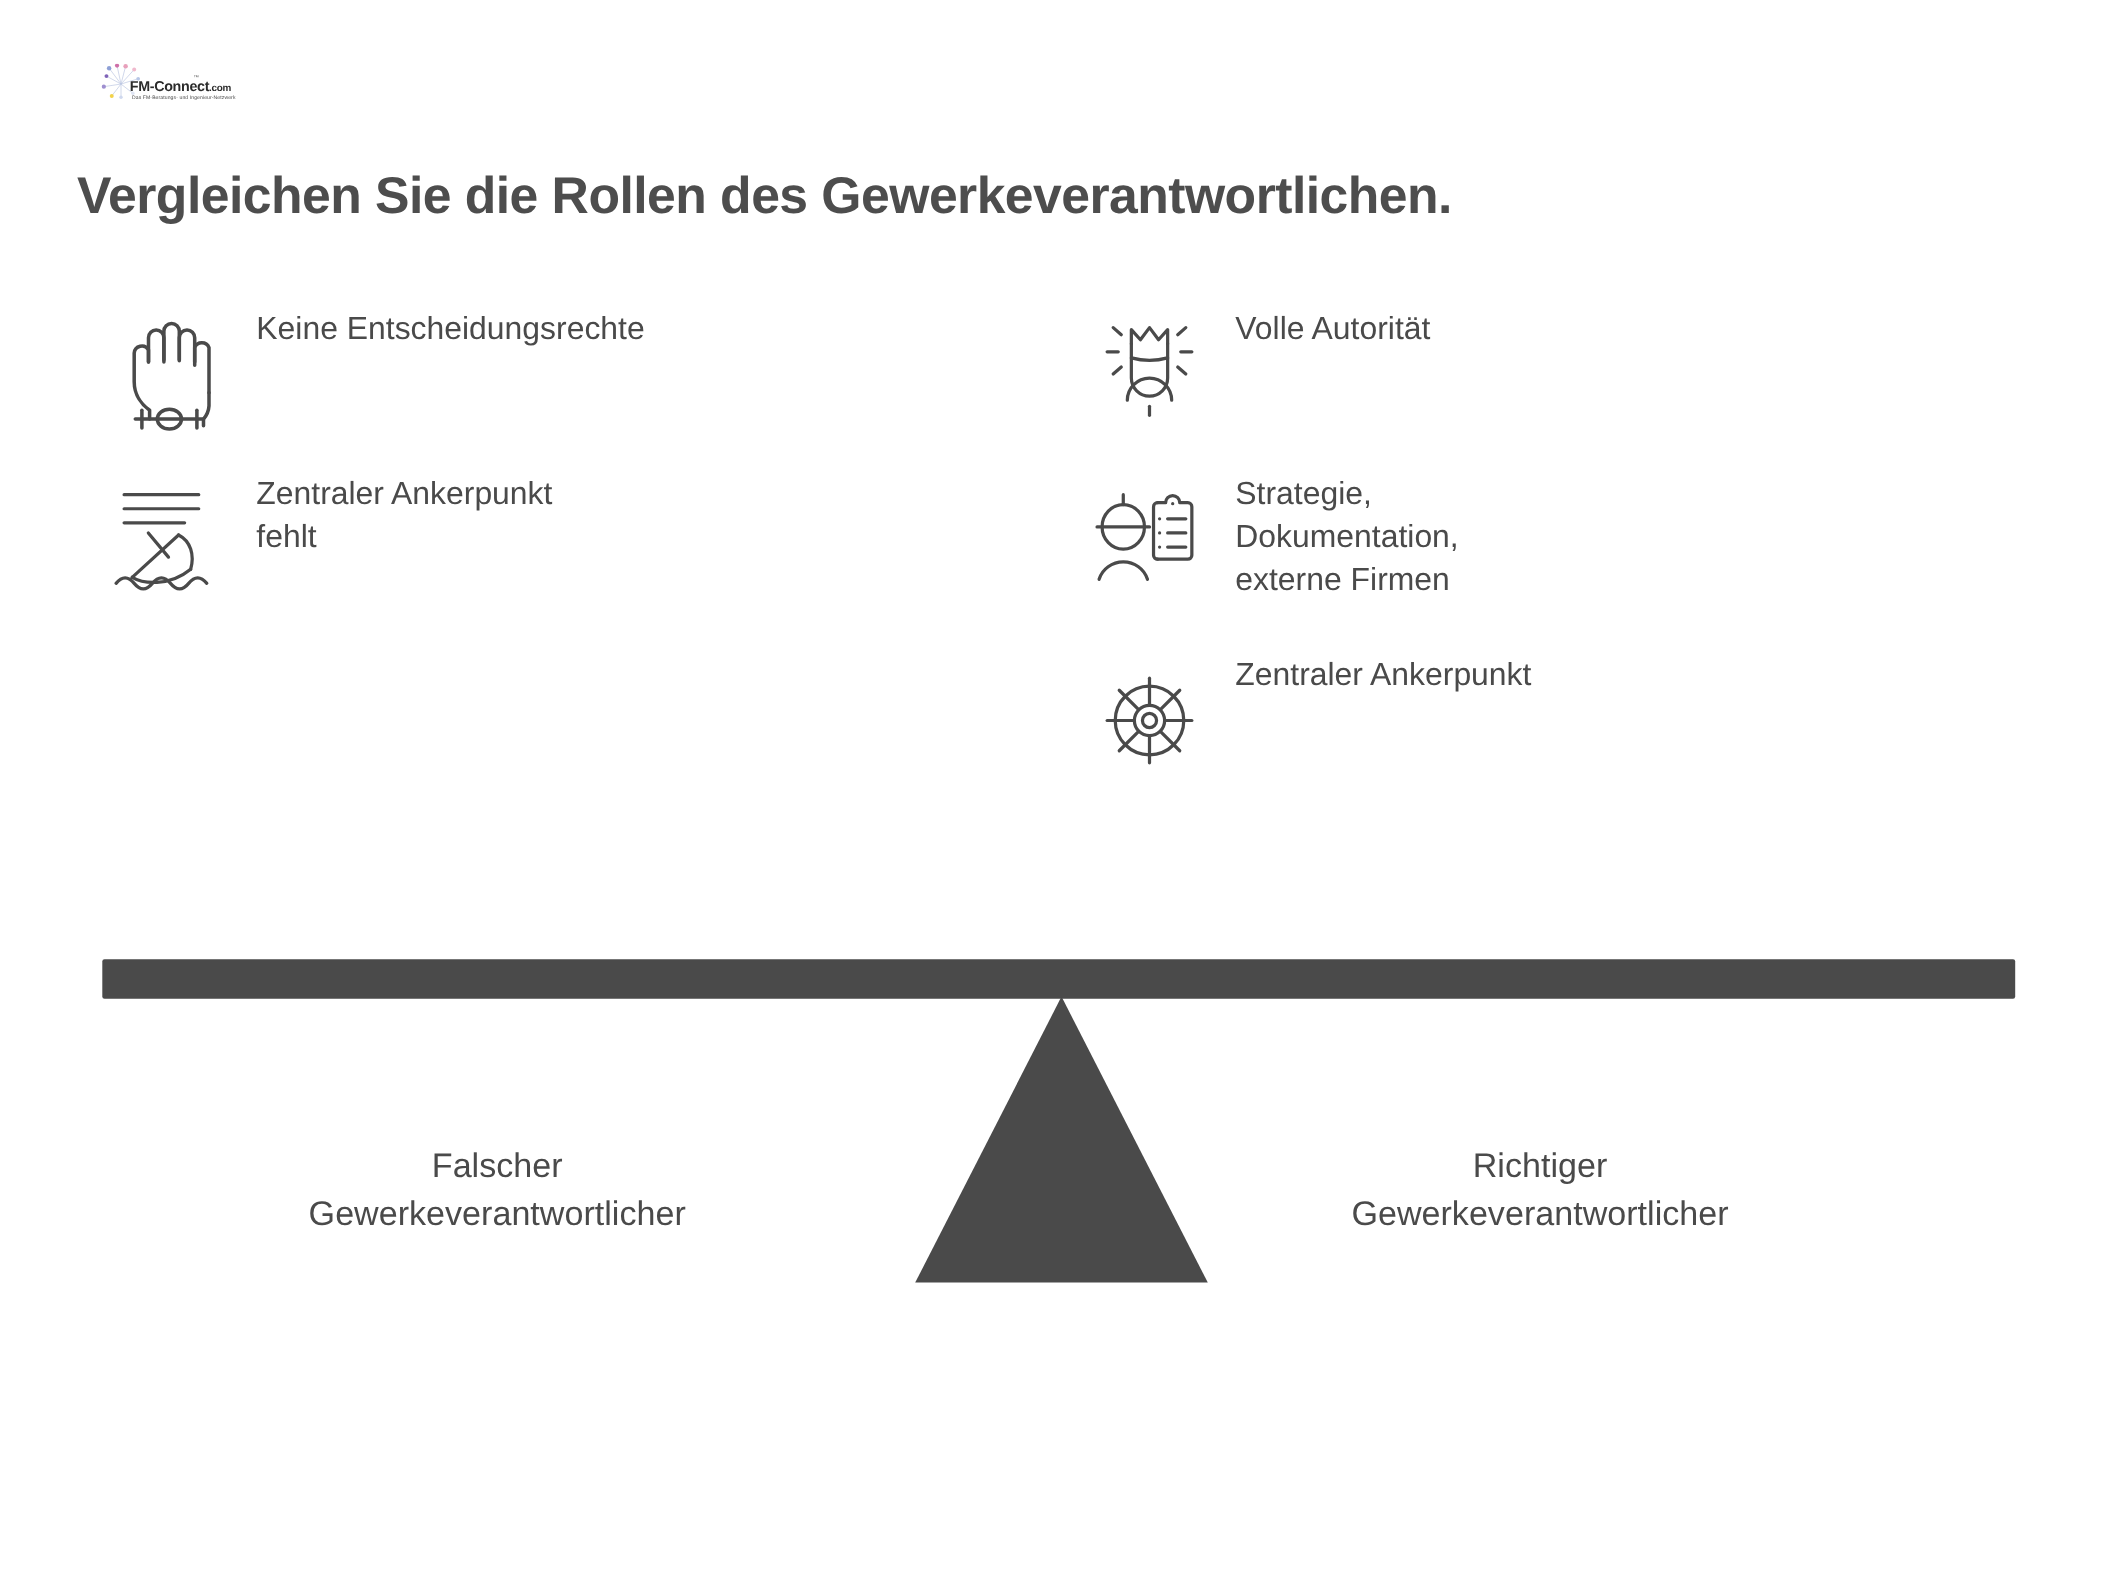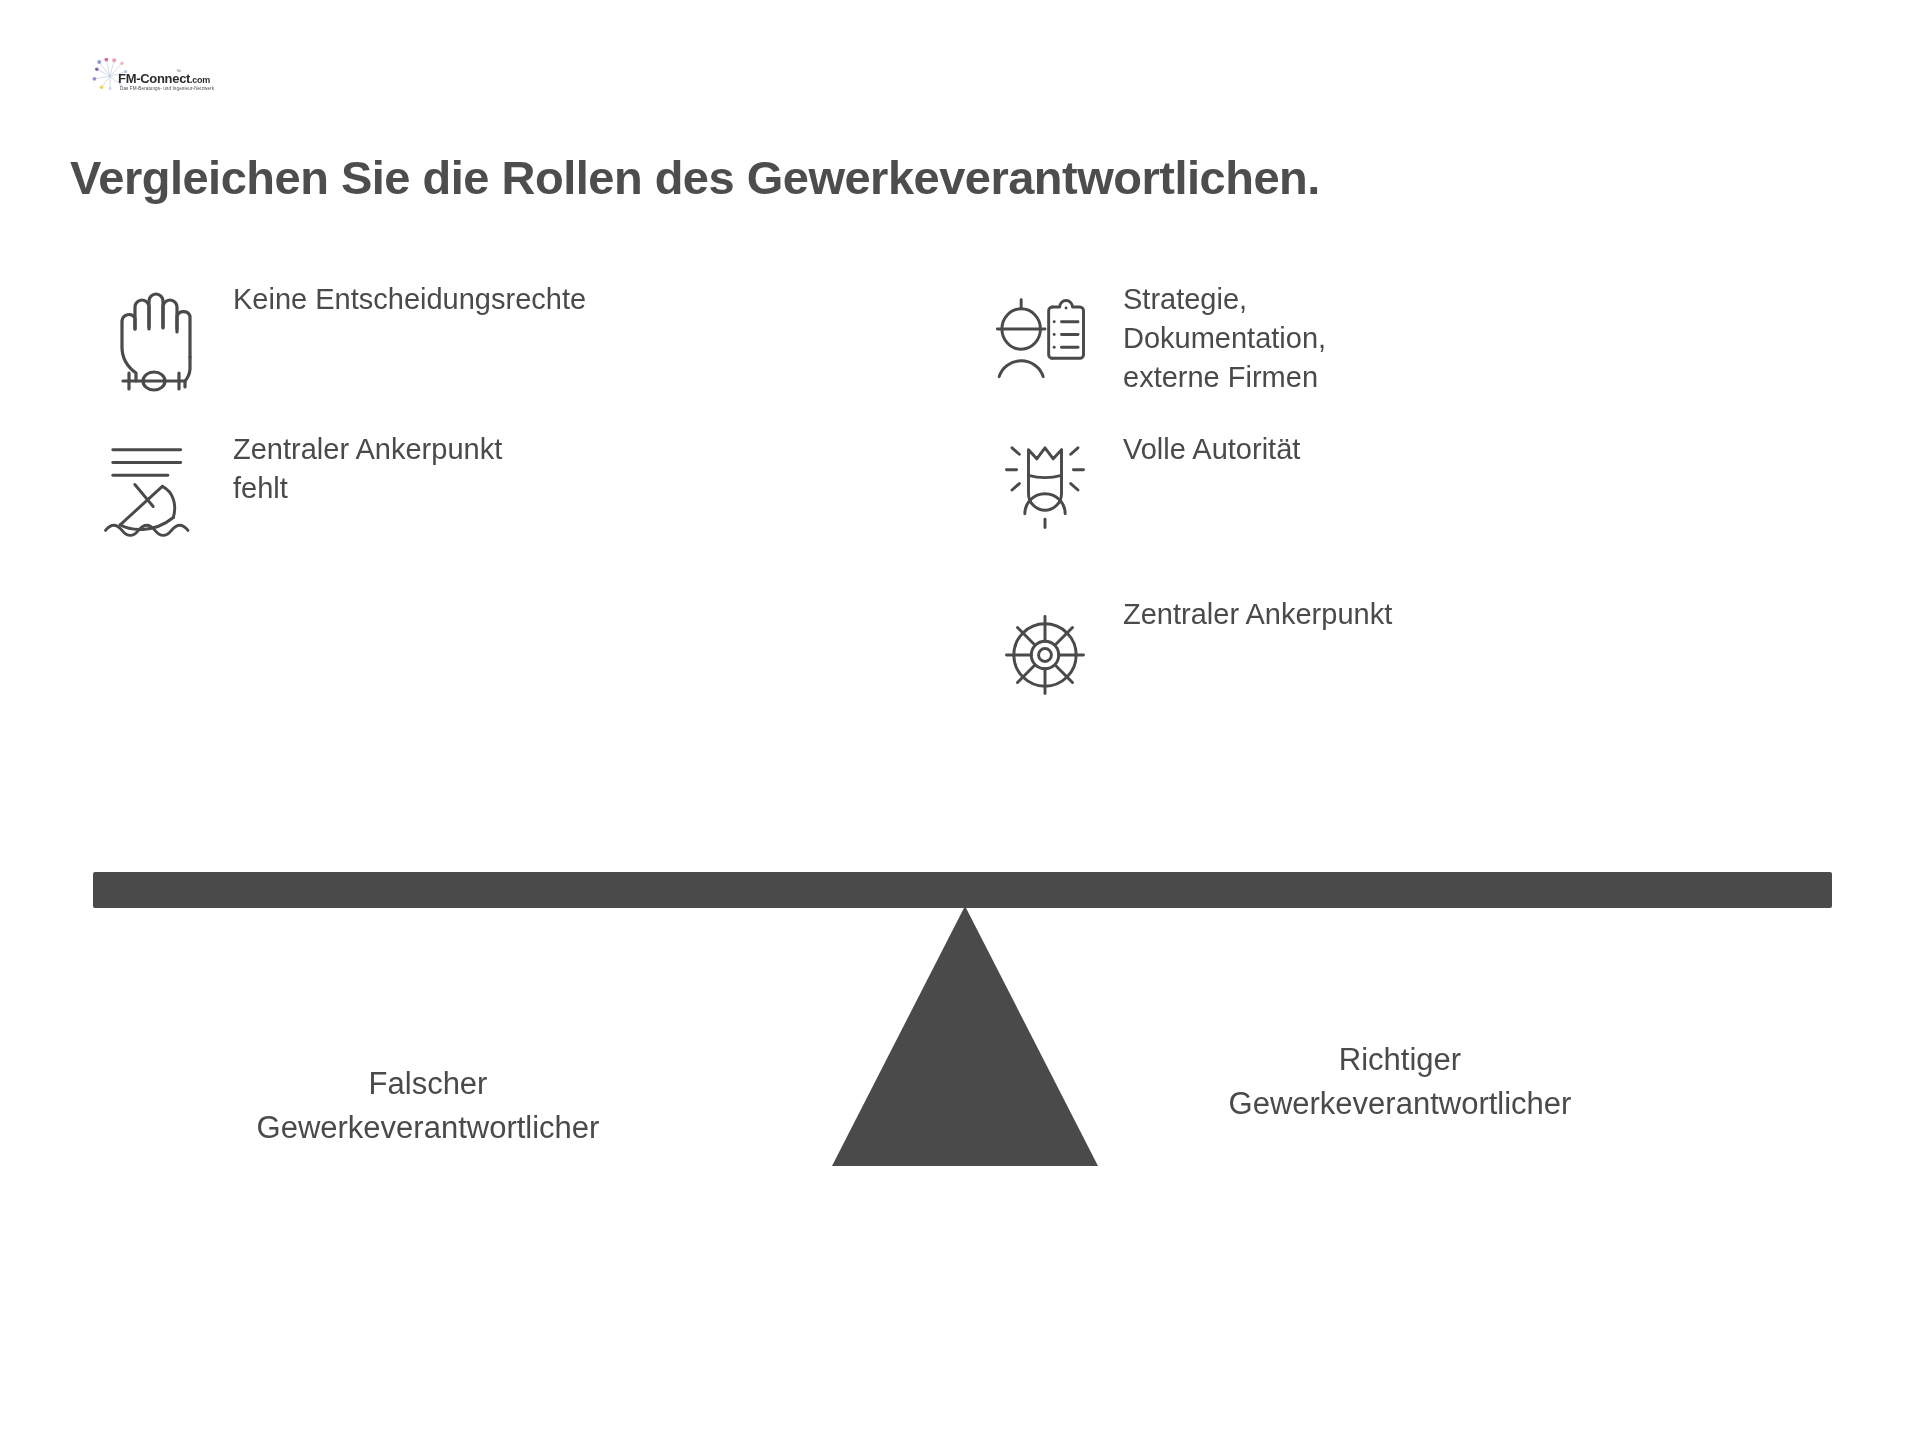--- a/index.html
+++ b/index.html
@@ -153,21 +153,21 @@
 
   
   .caption {
     position: absolute;
     font-size: 31px;
     line-height: 1.42;
     color: #4a4a4a;
     text-align: center;
     white-space: pre-line;
   }
-  .caption-left  { left: 68px;  top: 1038px; width: 720px; margin-top: 24px; }
+  .caption-left  { left: 92px;  top: 1038px; width: 720px; }
   .caption-right { left: 1040px; top: 1038px; width: 720px; }
 </style>
 </head>
 <body>
 
 <div class="canvas">
 
   <div class="logo">
     <svg class="logo-mark" viewBox="0 0 60 52">
       <g stroke="#b9c4e0" stroke-width="1" fill="none">
@@ -240,20 +240,39 @@
 fehlt</div>
     </div>
 
   </div>
 
   <div class="col col-right">
 
     <div class="row">
       <div class="row-icon">
         <svg viewBox="0 0 120 120" fill="none" stroke="#4a4a4a" stroke-width="3.2" stroke-linecap="round" stroke-linejoin="round">
+          <path d="M42 30 v-14 l9 10 9 -12 9 12 9 -10 v14"></path>
+          <path d="M42 30 v34 a18 18 0 0 0 36 0 V30"></path>
+          <path d="M42 44 q18 5 36 0"></path>
+          <path d="M38 86 a22 22 0 0 1 44 0"></path>
+          <path d="M60 92 v9"></path>
+          <path d="M24 14 L32 21"></path>
+          <path d="M18 38 H29"></path>
+          <path d="M24 60 L32 53"></path>
+          <path d="M96 14 L88 21"></path>
+          <path d="M102 38 H91"></path>
+          <path d="M96 60 L88 53"></path>
+        </svg>
+      </div>
+      <div class="row-label">Volle Autorität</div>
+    </div>
+
+    <div class="row">
+      <div class="row-icon">
+        <svg viewBox="0 0 120 120" fill="none" stroke="#4a4a4a" stroke-width="3.2" stroke-linecap="round" stroke-linejoin="round">
           <ellipse cx="34" cy="48" rx="21" ry="22"></ellipse>
           <path d="M34 26 v-10"></path>
           <path d="M8 48 H60"></path>
           <path d="M10 100 a25 24 0 0 1 48 0"></path>
           <path d="M68 24 h8 a7 7 0 0 1 7 -7 a7 7 0 0 1 7 7 h8 a4 4 0 0 1 4 4 v48 a4 4 0 0 1-4 4 H68"></path>
           <path d="M68 24 a4 4 0 0 0-4 4 v48 a4 4 0 0 0 4 4"></path>
           <circle cx="83" cy="25" r="1.6" fill="#4a4a4a" stroke="none"></circle>
           <circle cx="70" cy="40" r="1.6" fill="#4a4a4a" stroke="none"></circle>
           <path d="M78 40 H96"></path>
           <circle cx="70" cy="54" r="1.6" fill="#4a4a4a" stroke="none"></circle>
@@ -263,39 +282,20 @@
         </svg>
       </div>
       <div class="row-label">Strategie,
 Dokumentation,
 externe Firmen</div>
     </div>
 
     <div class="row">
       <div class="row-icon">
         <svg viewBox="0 0 120 120" fill="none" stroke="#4a4a4a" stroke-width="3.2" stroke-linecap="round" stroke-linejoin="round">
-          <path d="M42 30 v-14 l9 10 9 -12 9 12 9 -10 v14"></path>
-          <path d="M42 30 v34 a18 18 0 0 0 36 0 V30"></path>
-          <path d="M42 44 q18 5 36 0"></path>
-          <path d="M38 86 a22 22 0 0 1 44 0"></path>
-          <path d="M60 92 v9"></path>
-          <path d="M24 14 L32 21"></path>
-          <path d="M18 38 H29"></path>
-          <path d="M24 60 L32 53"></path>
-          <path d="M96 14 L88 21"></path>
-          <path d="M102 38 H91"></path>
-          <path d="M96 60 L88 53"></path>
-        </svg>
-      </div>
-      <div class="row-label">Volle Autorität</div>
-    </div>
-
-    <div class="row">
-      <div class="row-icon">
-        <svg viewBox="0 0 120 120" fill="none" stroke="#4a4a4a" stroke-width="3.2" stroke-linecap="round" stroke-linejoin="round">
           <circle cx="60" cy="60" r="34"></circle>
           <circle cx="60" cy="60" r="15"></circle>
           <circle cx="60" cy="60" r="7"></circle>
           <path d="M60 18 V45"></path>
           <path d="M60 75 V102"></path>
           <path d="M18 60 H45"></path>
           <path d="M75 60 H102"></path>
           <path d="M30 30 L49 49"></path>
           <path d="M71 71 L90 90"></path>
           <path d="M90 30 L71 49"></path>

